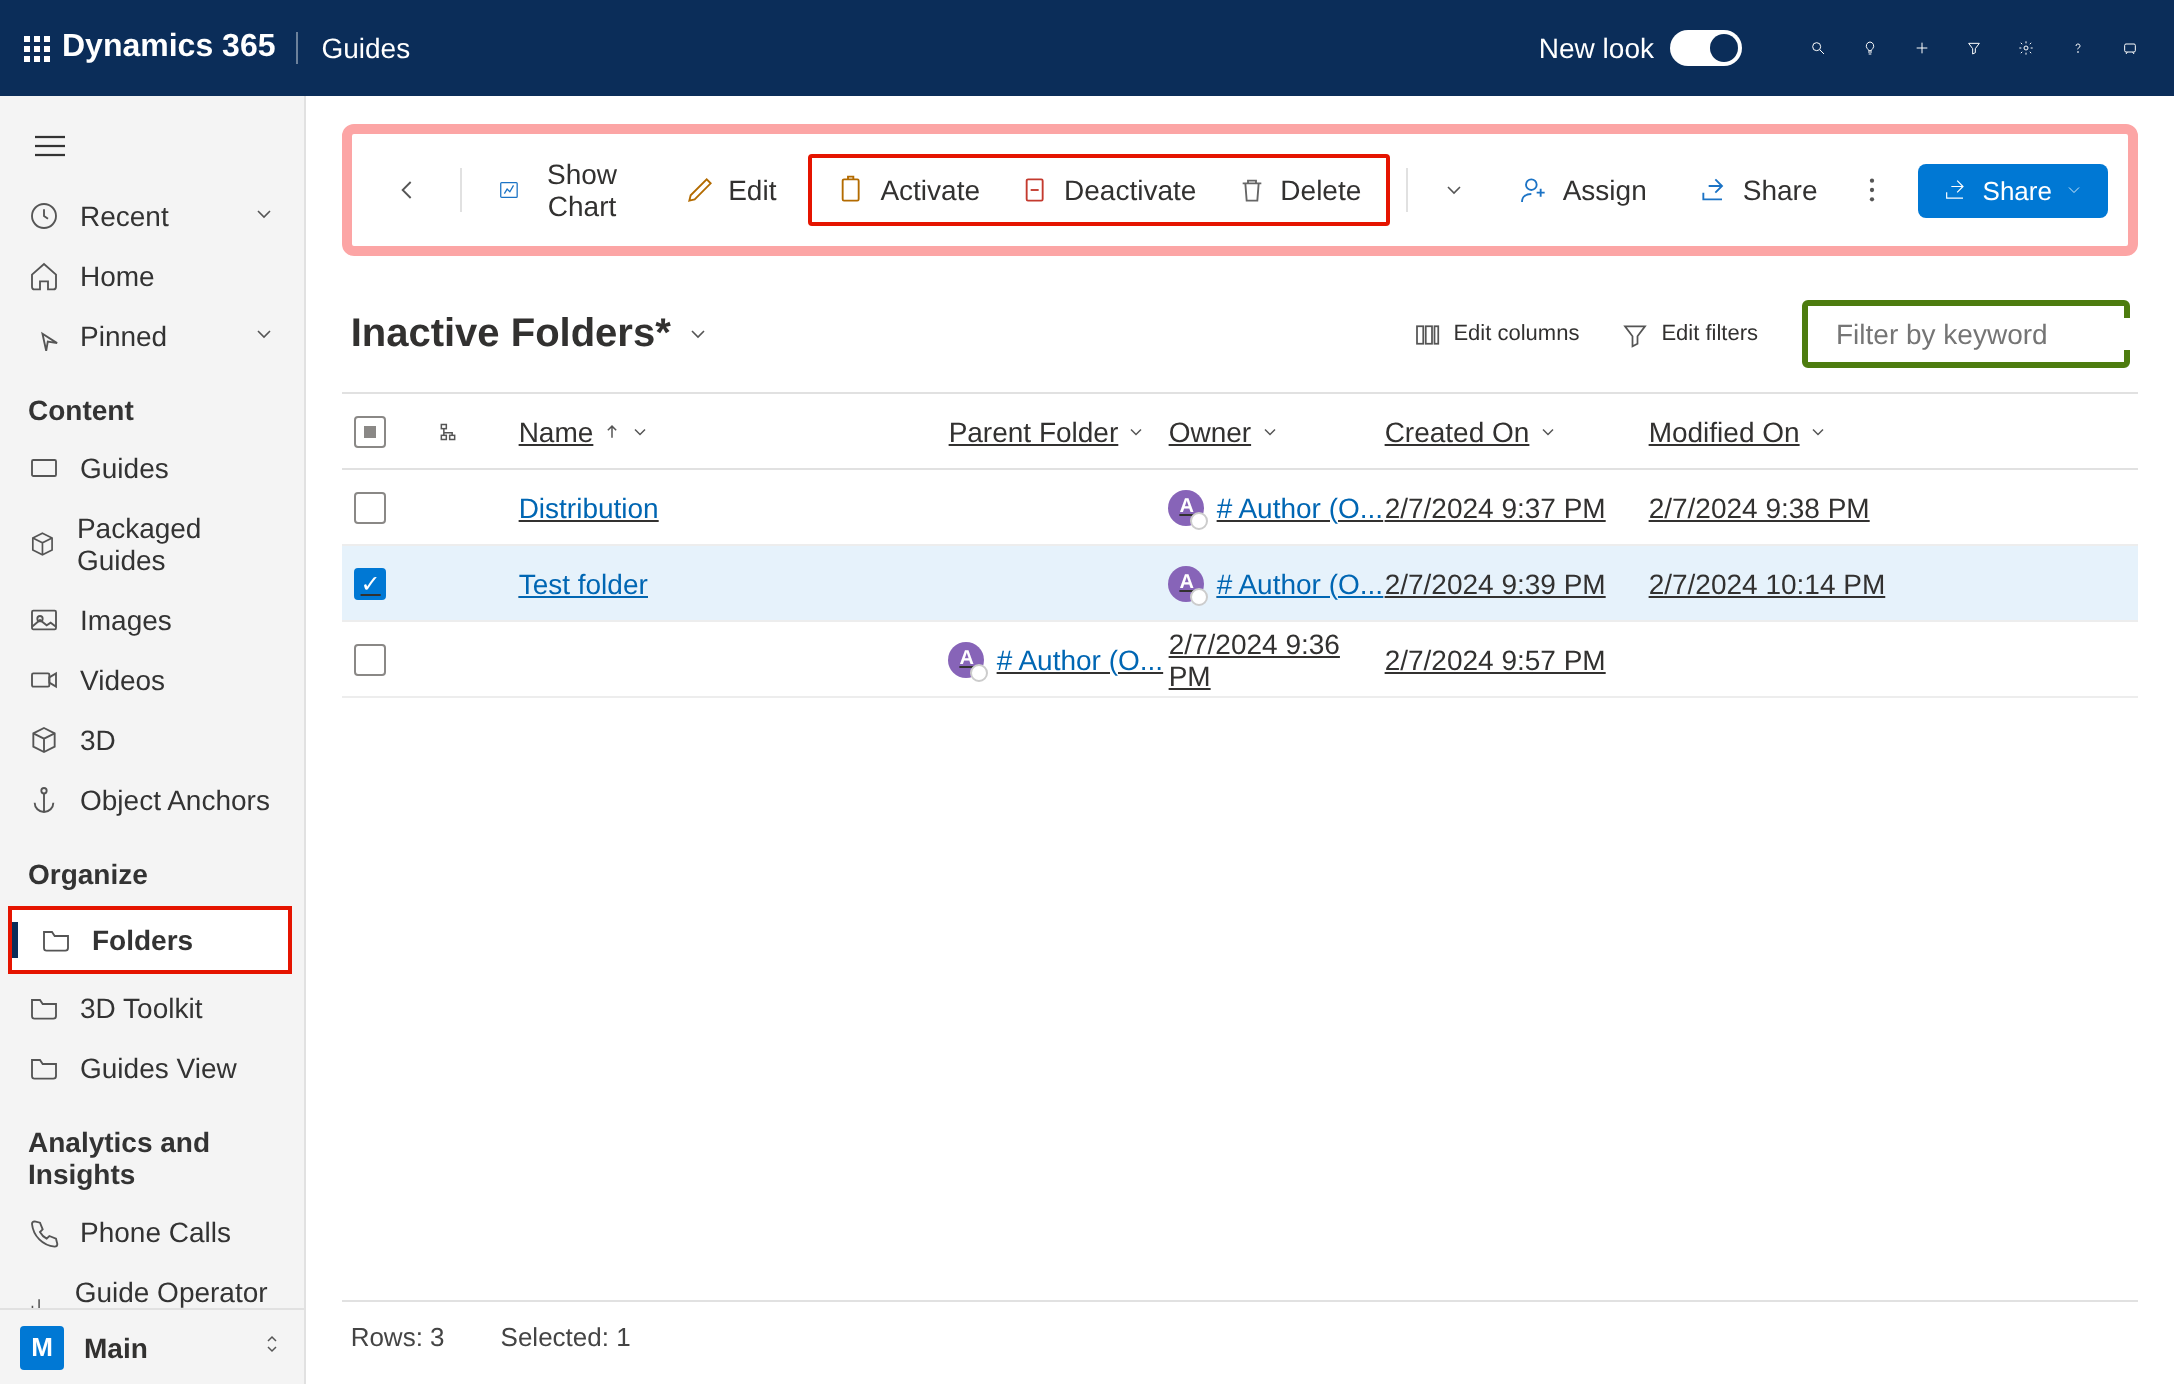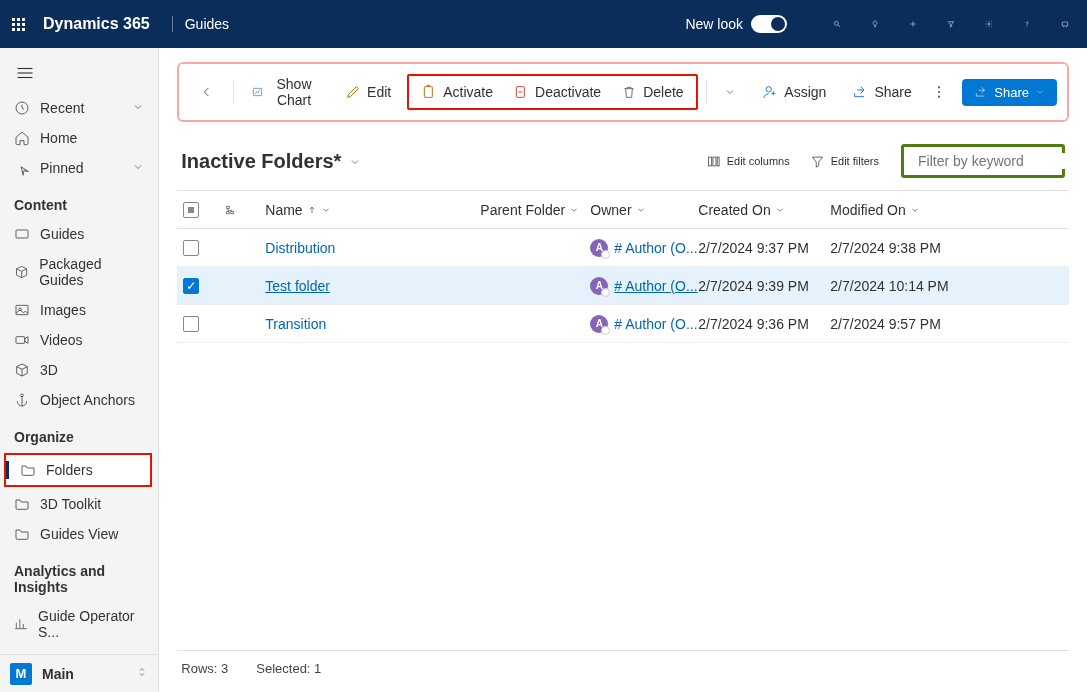--- a/index.html
+++ b/index.html
@@ -14,21 +14,21 @@
   }
 
   
   .topbar {
     background: #0b2d59;
     color: #fff;
     height: 48px;
     display: flex;
     align-items: center;
     padding: 0 12px;
-    gap: 18px;
+    gap: 6px;
   }
   .waffle {
     display: grid;
     grid-template-columns: repeat(3, 3px);
     grid-template-rows: repeat(3, 3px);
     gap: 2px;
     cursor: pointer;
   }
   .waffle span { background: #fff; width: 3px; height: 3px; }
   .app-name { font-weight: 600; font-size: 16px; }
@@ -78,21 +78,21 @@
   }
   .nav-item .chev { margin-left: auto; }
   .nav-item svg.navicon { width: 16px; height: 16px; stroke: #555; fill: none; stroke-width: 1.4; }
   .nav-section-label {
     padding: 14px 14px 6px 14px;
     font-weight: 600;
     color: #333;
   }
   .nav-item.selected {
     background: #fff;
-    font-weight: 400;
+    font-weight: 700;
   }
   .nav-item.selected::before {
     content: "";
     position: absolute;
     left: 0; top: 6px; bottom: 6px; width: 3px;
     background: #0b2d59;
   }
   .folders-highlight {
     border: 2px solid #e51400;
     margin: 2px 6px 2px 4px;
@@ -120,21 +120,21 @@
     flex: 1;
     display: flex;
     flex-direction: column;
     background: #fff;
     padding: 14px 18px 6px 18px;
     position: relative;
   }
 
   
   .cmdbar-wrap {
-    border: 2px solid #fca5a5;
+    border: 5px solid #fca5a5;
     border-radius: 6px;
     padding: 6px 10px;
     display: flex;
     align-items: center;
     gap: 6px;
     background: #fff;
   }
   .cmdbtn {
     display: inline-flex;
     align-items: center;
@@ -225,20 +225,21 @@
   .grid {
     margin-top: 12px;
     border-top: 1px solid #e1e1e1;
   }
   .grid-head, .grid-row {
     display: grid;
     grid-template-columns: 42px 40px 215px 110px 108px 132px 150px;
     align-items: center;
     min-height: 38px;
     padding: 0 6px;
+    text-decoration: underline;
   }
   .grid-head {
     font-weight: 400;
     color: #323130;
     border-bottom: 1px solid #e1e1e1;
   }
   .grid-head .th { display: flex; align-items: center; gap: 4px; cursor: pointer; }
   .grid-head .th svg { width: 10px; height: 10px; stroke: #555; fill: none; stroke-width: 1.8; }
   .grid-row { border-bottom: 1px solid #ededed; }
   .grid-row.selected { background: #e6f2fb; }
@@ -466,20 +467,26 @@
         <span>3D Toolkit</span>
       </div>
       <div class="nav-item">
         <svg class="navicon" viewBox="0 0 24 24">
             <path d="M3 6h6l2 3h10v9a2 2 0 0 1-2 2H5a2 2 0 0 1-2-2z"></path>
           </svg>
         <span>Guides View</span>
       </div>
 
       <div class="nav-section-label">Analytics and Insights</div>
+      <div class="nav-item">
+        <svg class="navicon" viewBox="0 0 24 24">
+            <path d="M5 4l4 1 2 5-2 2a12 12 0 0 0 5 5l2-2 5 2 1 4a2 2 0 0 1-2 2A19 19 0 0 1 3 6a2 2 0 0 1 2-2z"></path>
+          </svg>
+        <span>Phone Calls</span>
+      </div>
       <div class="nav-item">
         <svg class="navicon" viewBox="0 0 24 24">
             <path d="M4 20V10M10 20V4M16 20v-8M22 20H2"></path>
           </svg>
         <span>Guide Operator S...</span>
       </div>
     </div>
 
     <div class="area-switch">
       <div class="area-badge">M</div>
@@ -685,21 +692,20 @@
               <span># Author (O...</span>
             </div>
             <div>2/7/2024 9:39 PM</div>
             <div>2/7/2024 10:14 PM</div>
           </div>
           <div class="grid-row">
             <div>
               <div class="checkbox"></div>
             </div>
             <div></div>
-            <div class="cell-name"><a href="#">Transition</a></div>
             <div></div>
             <div class="owner-cell">
               <div class="avatar">A</div>
               <span># Author (O...</span>
             </div>
             <div>2/7/2024 9:36 PM</div>
             <div>2/7/2024 9:57 PM</div>
           </div>
         </div>
     </div>

